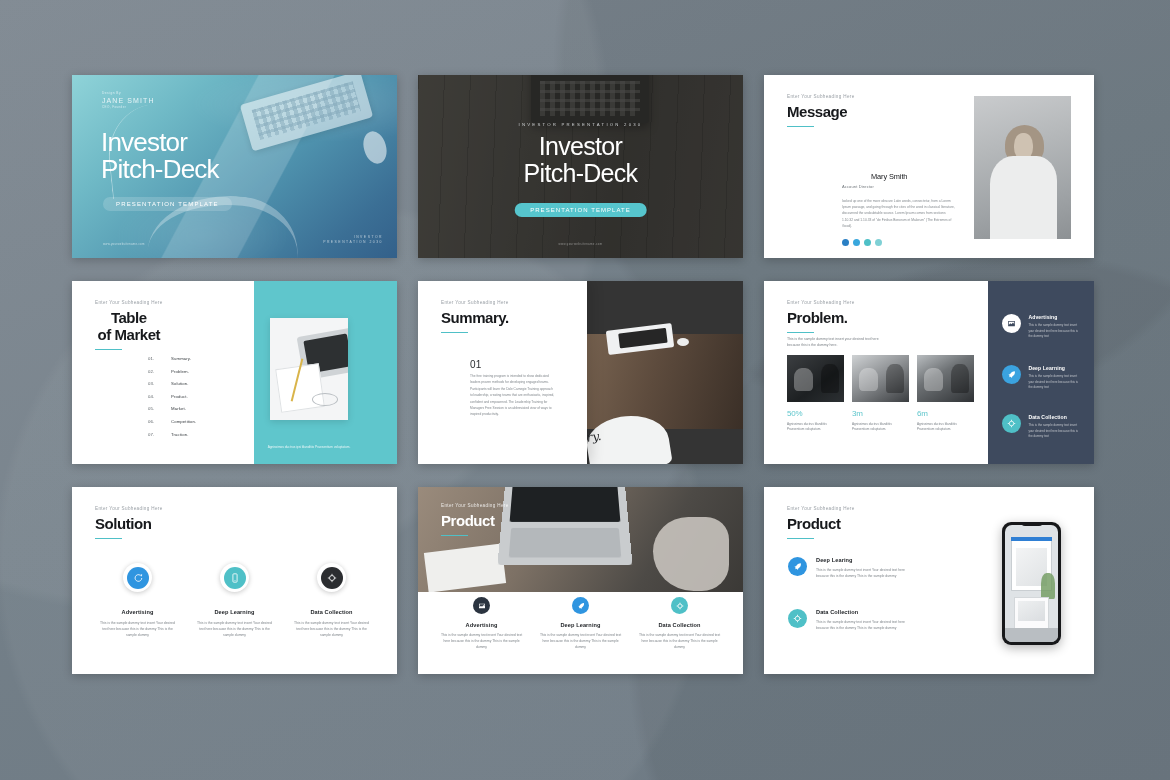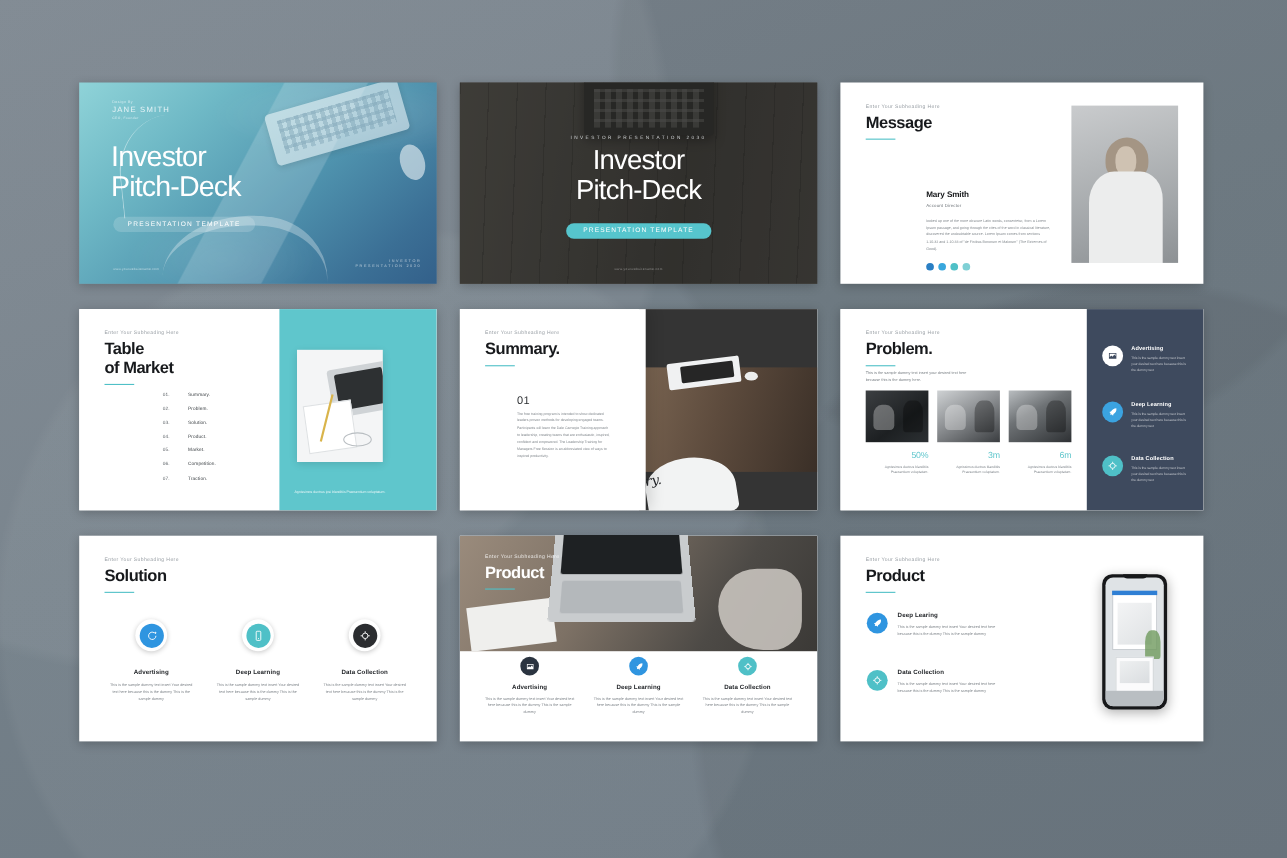--- a/index.html
+++ b/index.html
@@ -145,30 +145,30 @@
   }
   .s3 .portrait .face{
     position:absolute; left:41%; top:26%; width:20%; height:19%;
     background:#cfc2b2; border-radius:45%;
   }
   .s3 .portrait .body{
     position:absolute; left:16%; top:42%; width:70%; height:58%;
     background:#eceded; border-radius:34% 30% 0 0;
   }
   .s3 .pblock{ position:absolute; left:78px; top:97px; width:113px; }
-  .s3 .pname{ font-size:7.4px; font-weight:bold; color:#15171a; letter-spacing:-.1px; }
+  .s3 .pname{ font-size:7.4px; font-weight:normal; color:#15171a; letter-spacing:-.1px;margin-left:29px; }
   .s3 .prole{ font-size:4px; color:#6f757a; margin-top:2.5px; letter-spacing:.15px; }
   .s3 .pbio{ font-size:3.3px; line-height:1.95; color:#82888d; margin-top:9px; }
   .s3 .social{ display:flex; gap:4px; margin-top:9px; }
   .s3 .social i{ width:7px; height:7px; border-radius:50%; display:block; }
 
   
   .s4 .left{ position:absolute; left:0; top:0; width:56%; height:100%; background:#fff; }
   .s4 .right{ position:absolute; right:0; top:0; width:44%; height:100%; background:#5fc6cc; }
-  .s4 .hd{ position:absolute; left:23px; top:19px; }
+  .s4 .hd{ position:absolute; left:23px; top:19px;text-align:center; }
   .s4 ol{ position:absolute; left:76px; top:75px; list-style:none; }
   .s4 li{ display:flex; gap:13px; font-size:4.3px; color:#3c4145; margin-bottom:7.6px; letter-spacing:.1px; }
   .s4 li .n{ width:10px; color:#5b6166; }
   .s4 .card{
     position:absolute; right:49px; top:37px; width:78px; height:102px;
     background:#f4f5f6; box-shadow:0 2px 7px rgba(0,0,0,.13);
     overflow:hidden;
   }
   .s4 .card .lap{ position:absolute; right:-8px; top:14px; width:56px; height:44px; background:#cfd3d6; border-radius:3px; transform:rotate(-10deg); }
   .s4 .card .lap:after{ content:""; position:absolute; left:6px; top:5px; right:6px; bottom:6px; background:#2d3032; border-radius:2px; }
@@ -199,21 +199,21 @@
   .s6 .hd{ position:absolute; left:23px; top:19px; }
   .s6 .intro{ position:absolute; left:23px; top:55px; width:105px; }
   .s6 .thumbs{ position:absolute; left:23px; top:74px; display:flex; gap:8px; }
   .s6 .th{ width:57px; height:47px; overflow:hidden; position:relative; }
   .s6 .th.a{ background:linear-gradient(145deg,#3c3f42 0%,#1d2022 60%,#2c3033 100%); }
   .s6 .th.b{ background:linear-gradient(150deg,#cfd2d4 0%,#8e9194 45%,#3a3d40 100%); }
   .s6 .th.c{ background:linear-gradient(150deg,#b9bdc0 0%,#6e7275 40%,#2e3134 100%); }
   .s6 .th .g1{ position:absolute; left:12%; top:28%; width:34%; height:48%; background:rgba(255,255,255,.30); border-radius:40% 40% 20% 20%; }
   .s6 .th .g2{ position:absolute; right:8%; top:20%; width:32%; height:60%; background:rgba(0,0,0,.30); border-radius:38% 38% 14% 14%; }
   .s6 .stats{ position:absolute; left:23px; top:128px; display:flex; gap:8px; }
-  .s6 .st{ width:57px; text-align:right; }
+  .s6 .st{ width:57px; text-align:left; }
   .s6 .stv{ font-size:8px; color:#5fc6cc; letter-spacing:-.2px; }
   .s6 .stl{ font-size:3.1px; line-height:1.75; color:#7e848a; margin-top:4px; }
   .s6 .feat{ position:absolute; left:14px; right:12px; display:flex; gap:7px; align-items:flex-start; }
   .s6 .feat:nth-of-type(1){ top:33px; } .s6 .feat:nth-of-type(2){ top:84px; } .s6 .feat:nth-of-type(3){ top:133px; }
   .s6 .ico{ width:19px; height:19px; border-radius:50%; flex:0 0 19px; display:flex; align-items:center; justify-content:center; }
   .s6 .ft-title{ color:#fff; font-size:5.1px; }
   .s6 .ft-desc{ color:rgba(255,255,255,.62); font-size:3px; line-height:1.85; margin-top:3px; }
 
   
   .s7 .hd{ position:absolute; left:23px; top:19px; }

